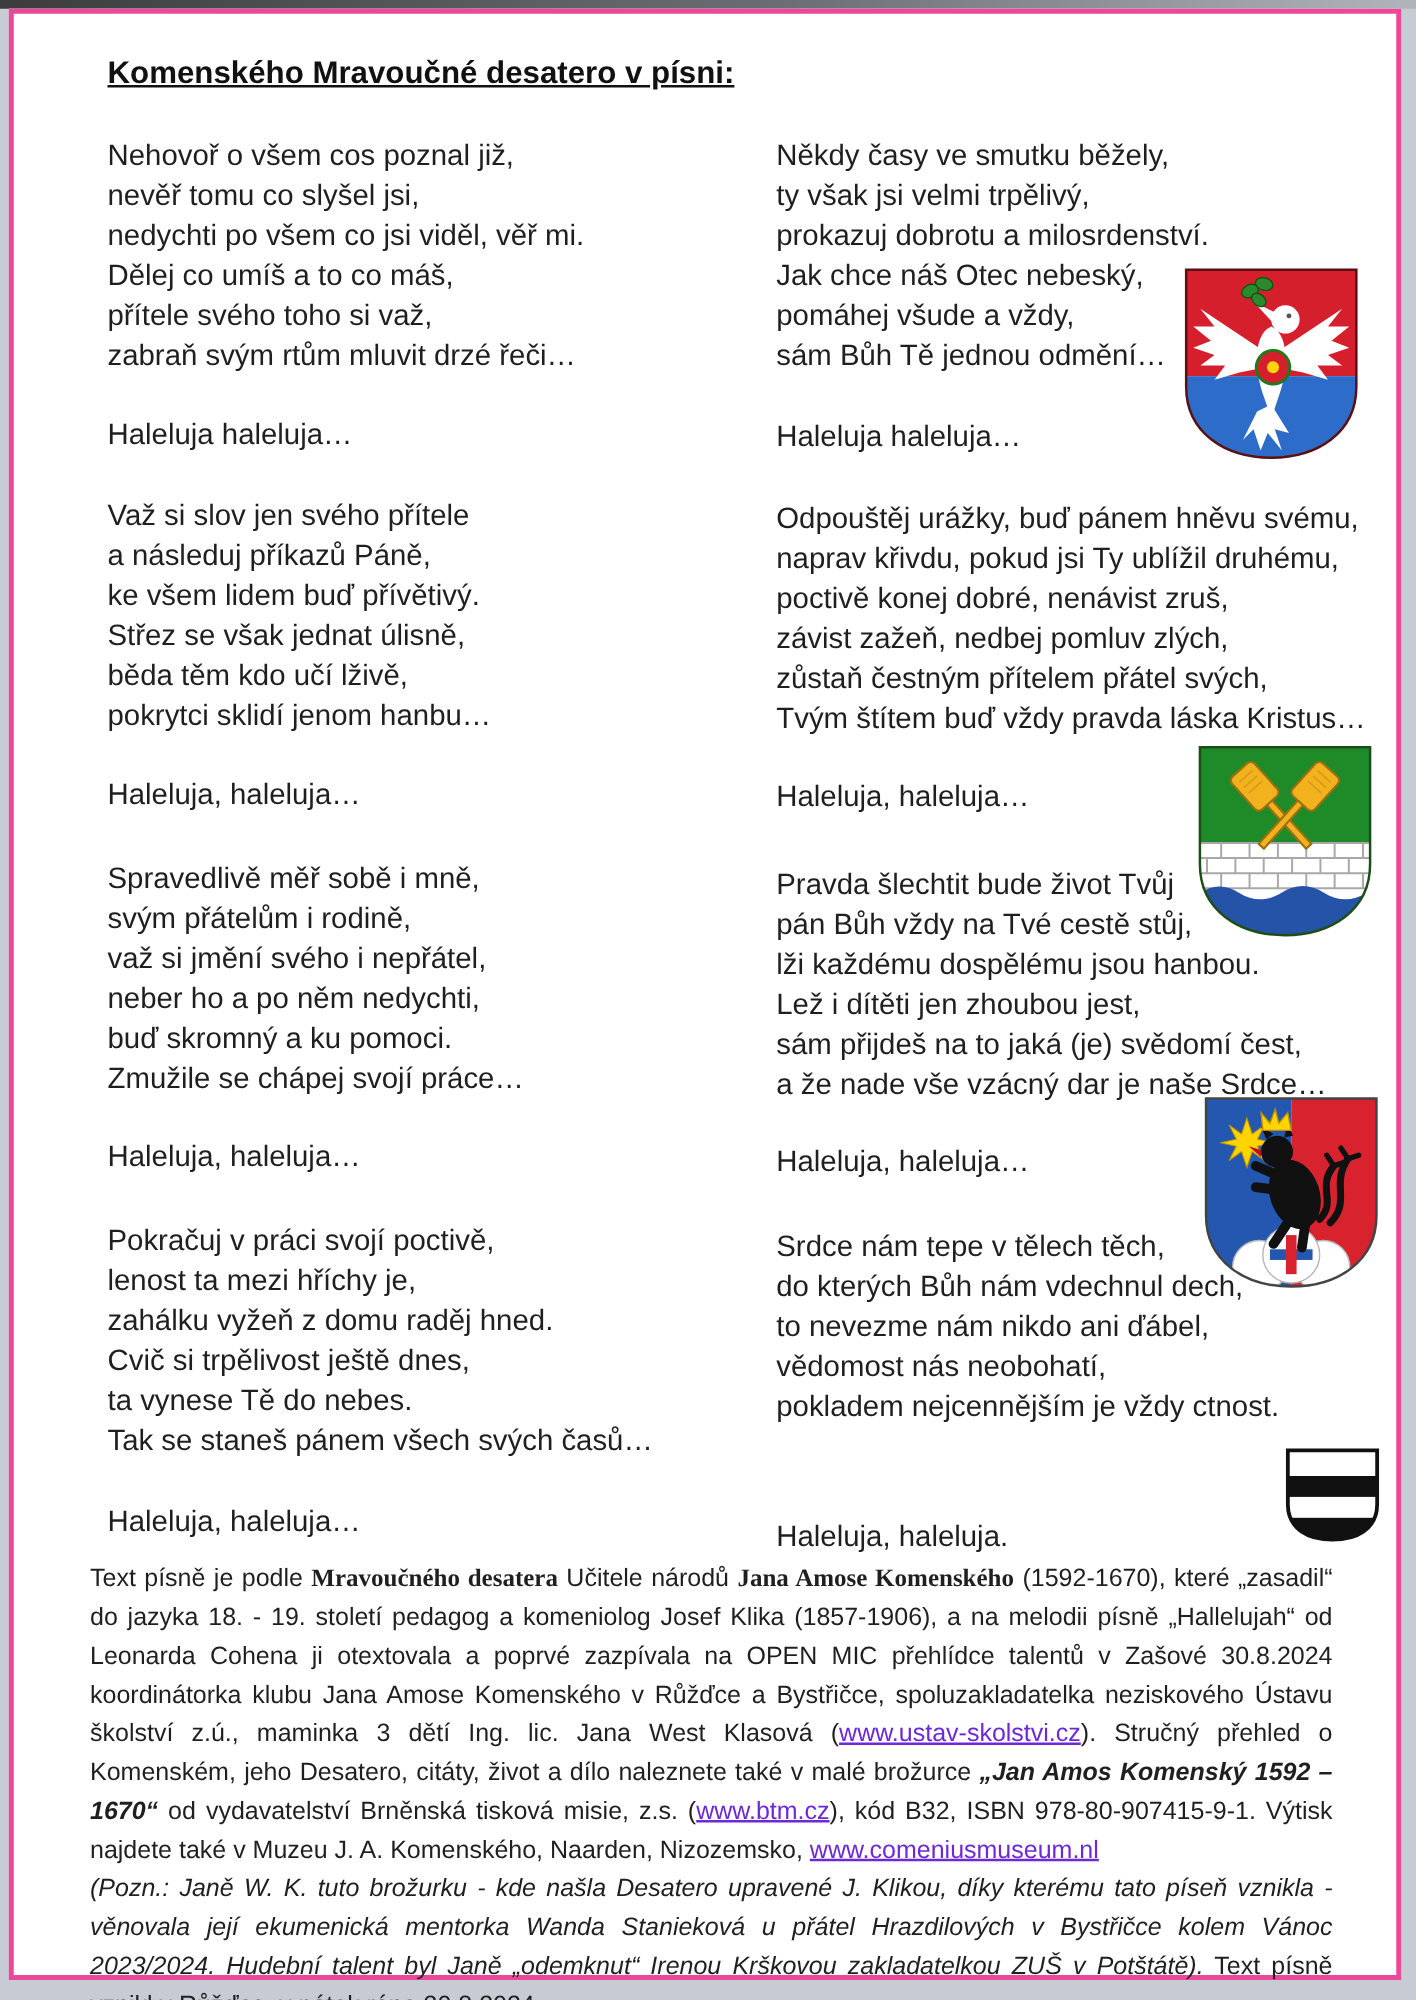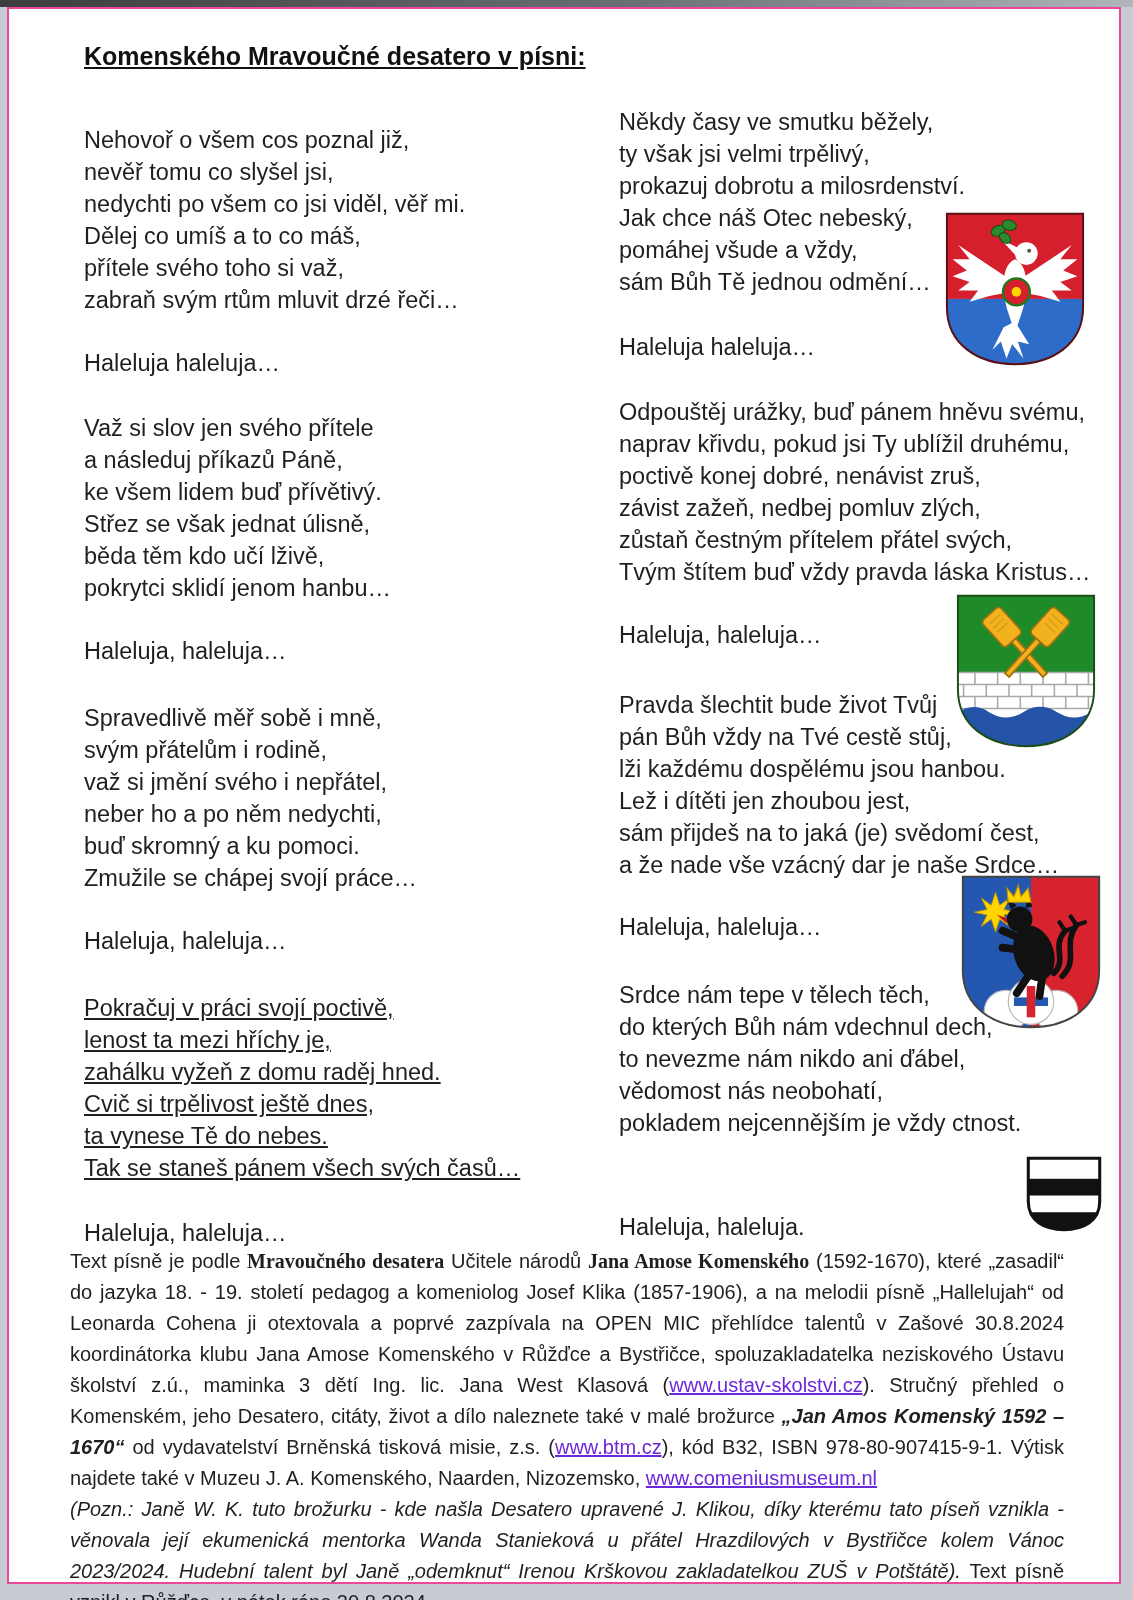--- a/index.html
+++ b/index.html
@@ -6,25 +6,25 @@
   body{
     width:1133px;height:1600px;position:relative;
     background:#c7cbd3;
     font-family:"Liberation Sans",sans-serif;
     color:#1f1f1f;
     overflow:hidden;
   }
   .topbar{position:absolute;left:0;top:0;width:1133px;height:7px;
     background:linear-gradient(to right,#3c3c3c 0%,#6a6e74 55%,#b0b4bb 100%);}
   .page{position:absolute;left:7px;top:7px;width:1114px;height:1577px;
-    background:#ffffff;border:2px solid #ec4899;box-sizing:border-box;}
+    background:#ffffff;border:4px solid #ec4899;box-sizing:border-box;}
   .title{position:absolute;left:75px;top:33px;margin:0;
     font-size:25px;font-weight:bold;text-decoration:underline;color:#111;}
   .col{position:absolute;top:0;height:100%;}
-  .col-left{left:75px;width:505px;margin-top:18px;}
+  .col-left{left:75px;width:505px;}
   .col-right{left:610px;width:505px;}
   .verse,.refrain{position:absolute;left:0;font-size:23.5px;line-height:32px;white-space:nowrap;}
   .verse .line{height:32px;}
   
   .emblem{position:absolute;}
   .emblem svg{display:block;width:100%;height:100%;}
   
   .footer{position:absolute;left:61px;top:1237px;width:994px;}
   .footer p{margin:0;text-align:justify;font-size:20px;line-height:31px;}
   .seg-b{font-weight:bold;font-family:Liberation Serif, serif;}
@@ -62,21 +62,21 @@
       <div class="refrain" style="top: 608px;">Haleluja, haleluja…</div>
       <div class="verse" style="top: 675px;">
         <div class="line">Spravedlivě měř sobě i mně,</div>
         <div class="line">svým přátelům i rodině,</div>
         <div class="line">važ si jmění svého i nepřátel,</div>
         <div class="line">neber ho a po něm nedychti,</div>
         <div class="line">buď skromný a ku pomoci.</div>
         <div class="line">Zmužile se chápej svojí práce…</div>
       </div>
       <div class="refrain" style="top: 898px;">Haleluja, haleluja…</div>
-      <div class="verse" style="top: 965px; text-decoration: underline;">
+      <div class="verse" style="top: 965px;">
         <div class="line">Pokračuj v práci svojí poctivě,</div>
         <div class="line">lenost ta mezi hříchy je,</div>
         <div class="line">zahálku vyžeň z domu raděj hned.</div>
         <div class="line">Cvič si trpělivost ještě dnes,</div>
         <div class="line">ta vynese Tě do nebes.</div>
         <div class="line">Tak se staneš pánem všech svých časů…</div>
       </div>
       <div class="refrain" style="top: 1190px;">Haleluja, haleluja…</div>
     </div>
   <div class="col col-right">

